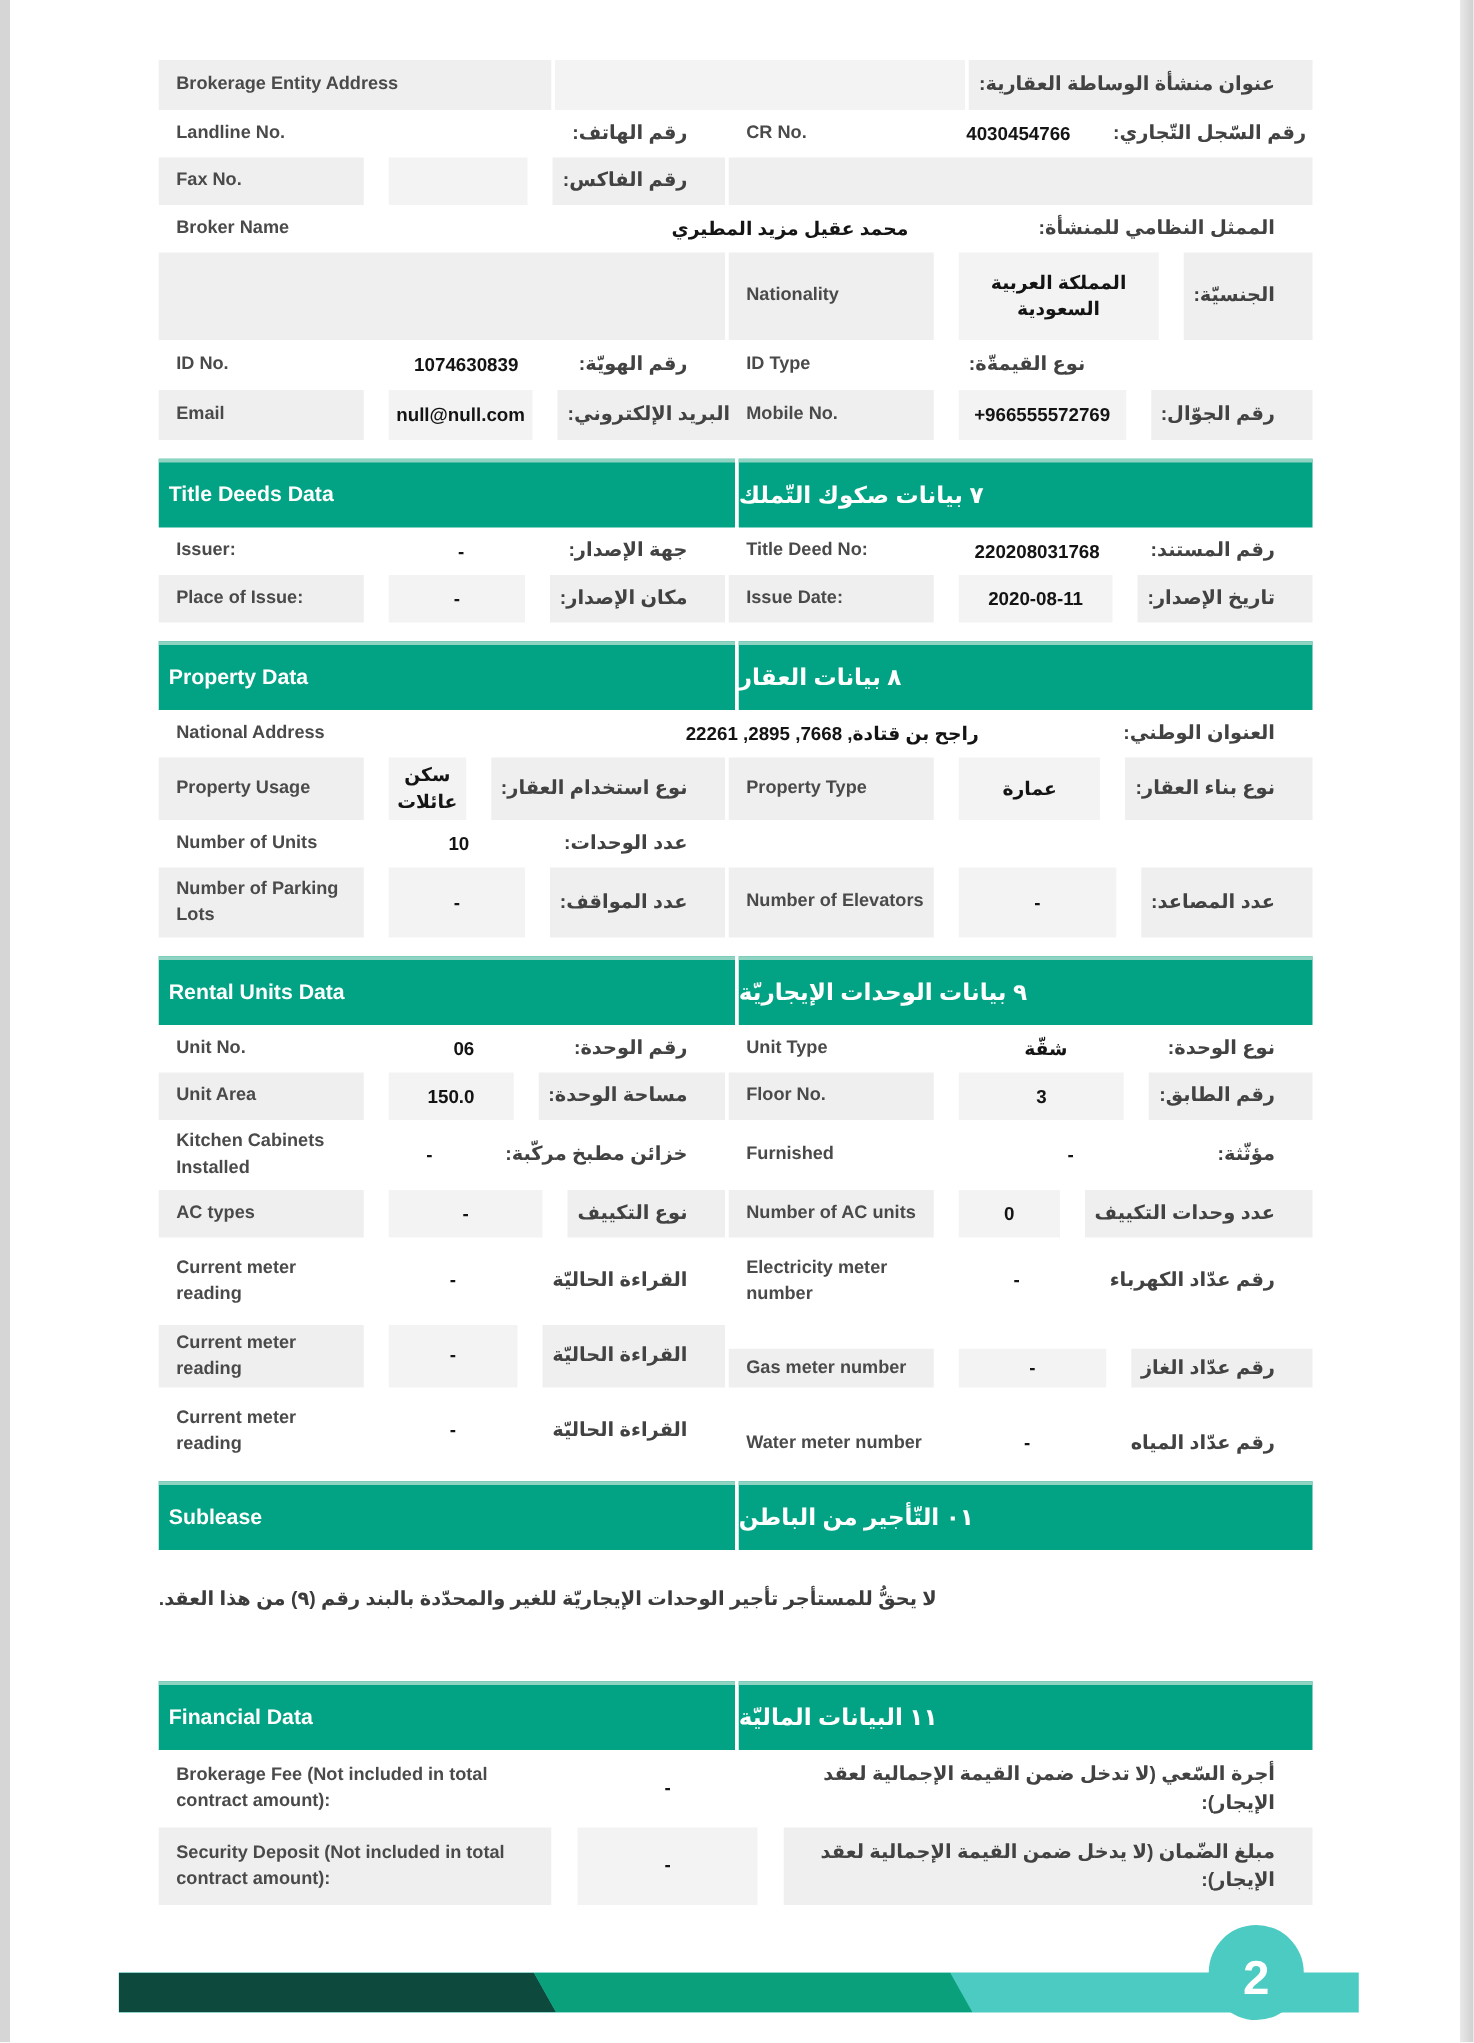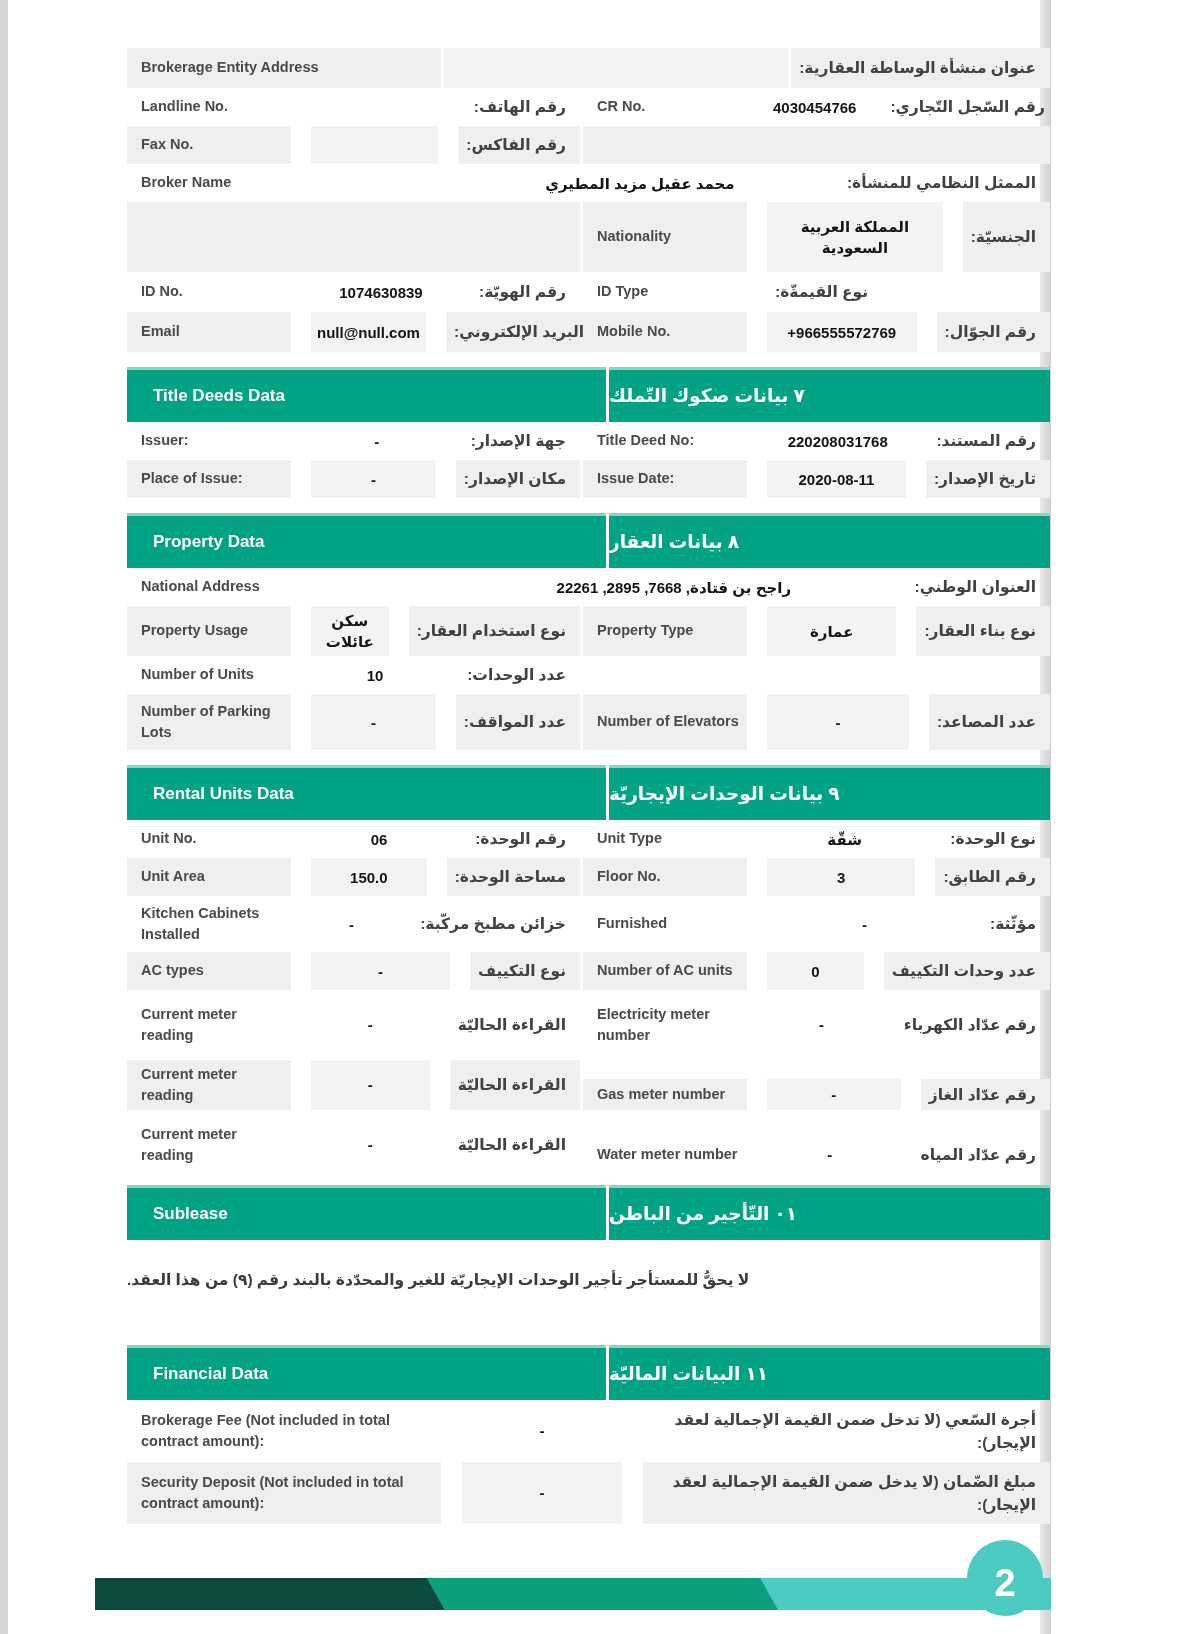--- a/index.html
+++ b/index.html
@@ -1,46 +1,46 @@
 <!DOCTYPE html>
 <html><head>
 <meta charset="utf-8">
 <style>
   html,body{margin:0;padding:0;background:#ffffff;}
-  #page{position:relative;width:1051px;height:1634px;background:#ffffff;overflow:hidden;
+  #page{position:relative;width:1179px;height:1634px;background:#ffffff;overflow:hidden;
         font-family:"Liberation Sans","DejaVu Sans",sans-serif;color:#474747;}
   .edge{position:absolute;top:0;height:100%;background:#d6d6d6;}
   #edge-left{left:0;width:8px;}
   #edge-right{right:0;width:11px;background:linear-gradient(to right,#e9e9e9,#cfcfcf);}
 
   #content{position:absolute;left:127px;top:48px;width:923px;}
 
   
   .row{display:flex;gap:3px;min-height:38px;margin-bottom:0;}
   .row.gray .cell{background:#efefef;}
   .row.gray .val{background:#f3f3f3;}
   .cell{display:flex;align-items:center;}
   .en{flex:0 0 150px;padding:4px 0 4px 14px;font-size:14.5px;font-weight:600;color:#4a4a4a;line-height:1.45;}
   .val{flex:1;justify-content:center;font-weight:700;color:#141414;font-size:15px;text-align:center;padding:4px 6px;line-height:1.4;}
-  .ar{flex:0 0 auto;justify-content:flex-end;direction:rtl;padding:4px 14px 4px 8px;font-size:15.5px;font-weight:600;color:#424242;line-height:1.5;}
+  .ar{flex:0 0 auto;justify-content:flex-end;direction:rtl;padding:4px 30px 4px 8px;font-size:15.5px;font-weight:600;color:#424242;line-height:1.5;}
   .half{flex:1 1 0;display:flex;gap:20px;}
   .half-l{flex:0 0 453px;}
   .row-full .en{flex:0 0 300px;}
   .row-full .ar.wide{max-width:385px;white-space:normal;text-align:right;}
   .t70{min-height:70px;}
   .t56{min-height:56px;}
   .t60{min-height:60px;align-items:flex-end;}
   .t62{min-height:62px;gap:21px;}
   .t40{min-height:40px;}
   .narrowval{max-width:150px;display:inline-block;}
 
   
   .sec-header{display:flex;gap:3px;min-height:55px;margin:15px 0 0 0;}
   .sec-header .hl,.sec-header .hr{background:#02a384;border-top:3px solid #8fd4c2;display:flex;align-items:center;}
-  .sec-header .hl{flex:0 0 453px;padding-left:26px;color:#fff;font-size:17px;font-weight:700;}
+  .sec-header .hl{flex:0 0 453px;padding-left:8px;color:#fff;font-size:17px;font-weight:700;}
   .sec-header .hr{flex:1;justify-content:flex-end;direction:rtl;padding-right:16px;color:#fff;font-size:18.5px;font-weight:700;}
   #sublease-note{direction:rtl;text-align:left;font-size:15.5px;font-weight:600;color:#3c3c3c;margin:28px 0 52px 0;line-height:1.6;}
 
   
   #footer-bar{position:absolute;left:95px;top:1578px;width:992px;height:32px;background:#4bcbc2;}
   #footer-seg-dark{position:absolute;left:0;top:0;width:100%;height:100%;background:#0d4a3d;
       clip-path:polygon(0 0,332px 0,350px 100%,0 100%);}
   #footer-seg-mid{position:absolute;left:0;top:0;width:100%;height:100%;background:#0aa07c;
       clip-path:polygon(332px 0,665px 0,683px 100%,350px 100%);}
   #page-bubble{position:absolute;left:872px;top:-38px;width:76px;height:76px;border-radius:50%;

